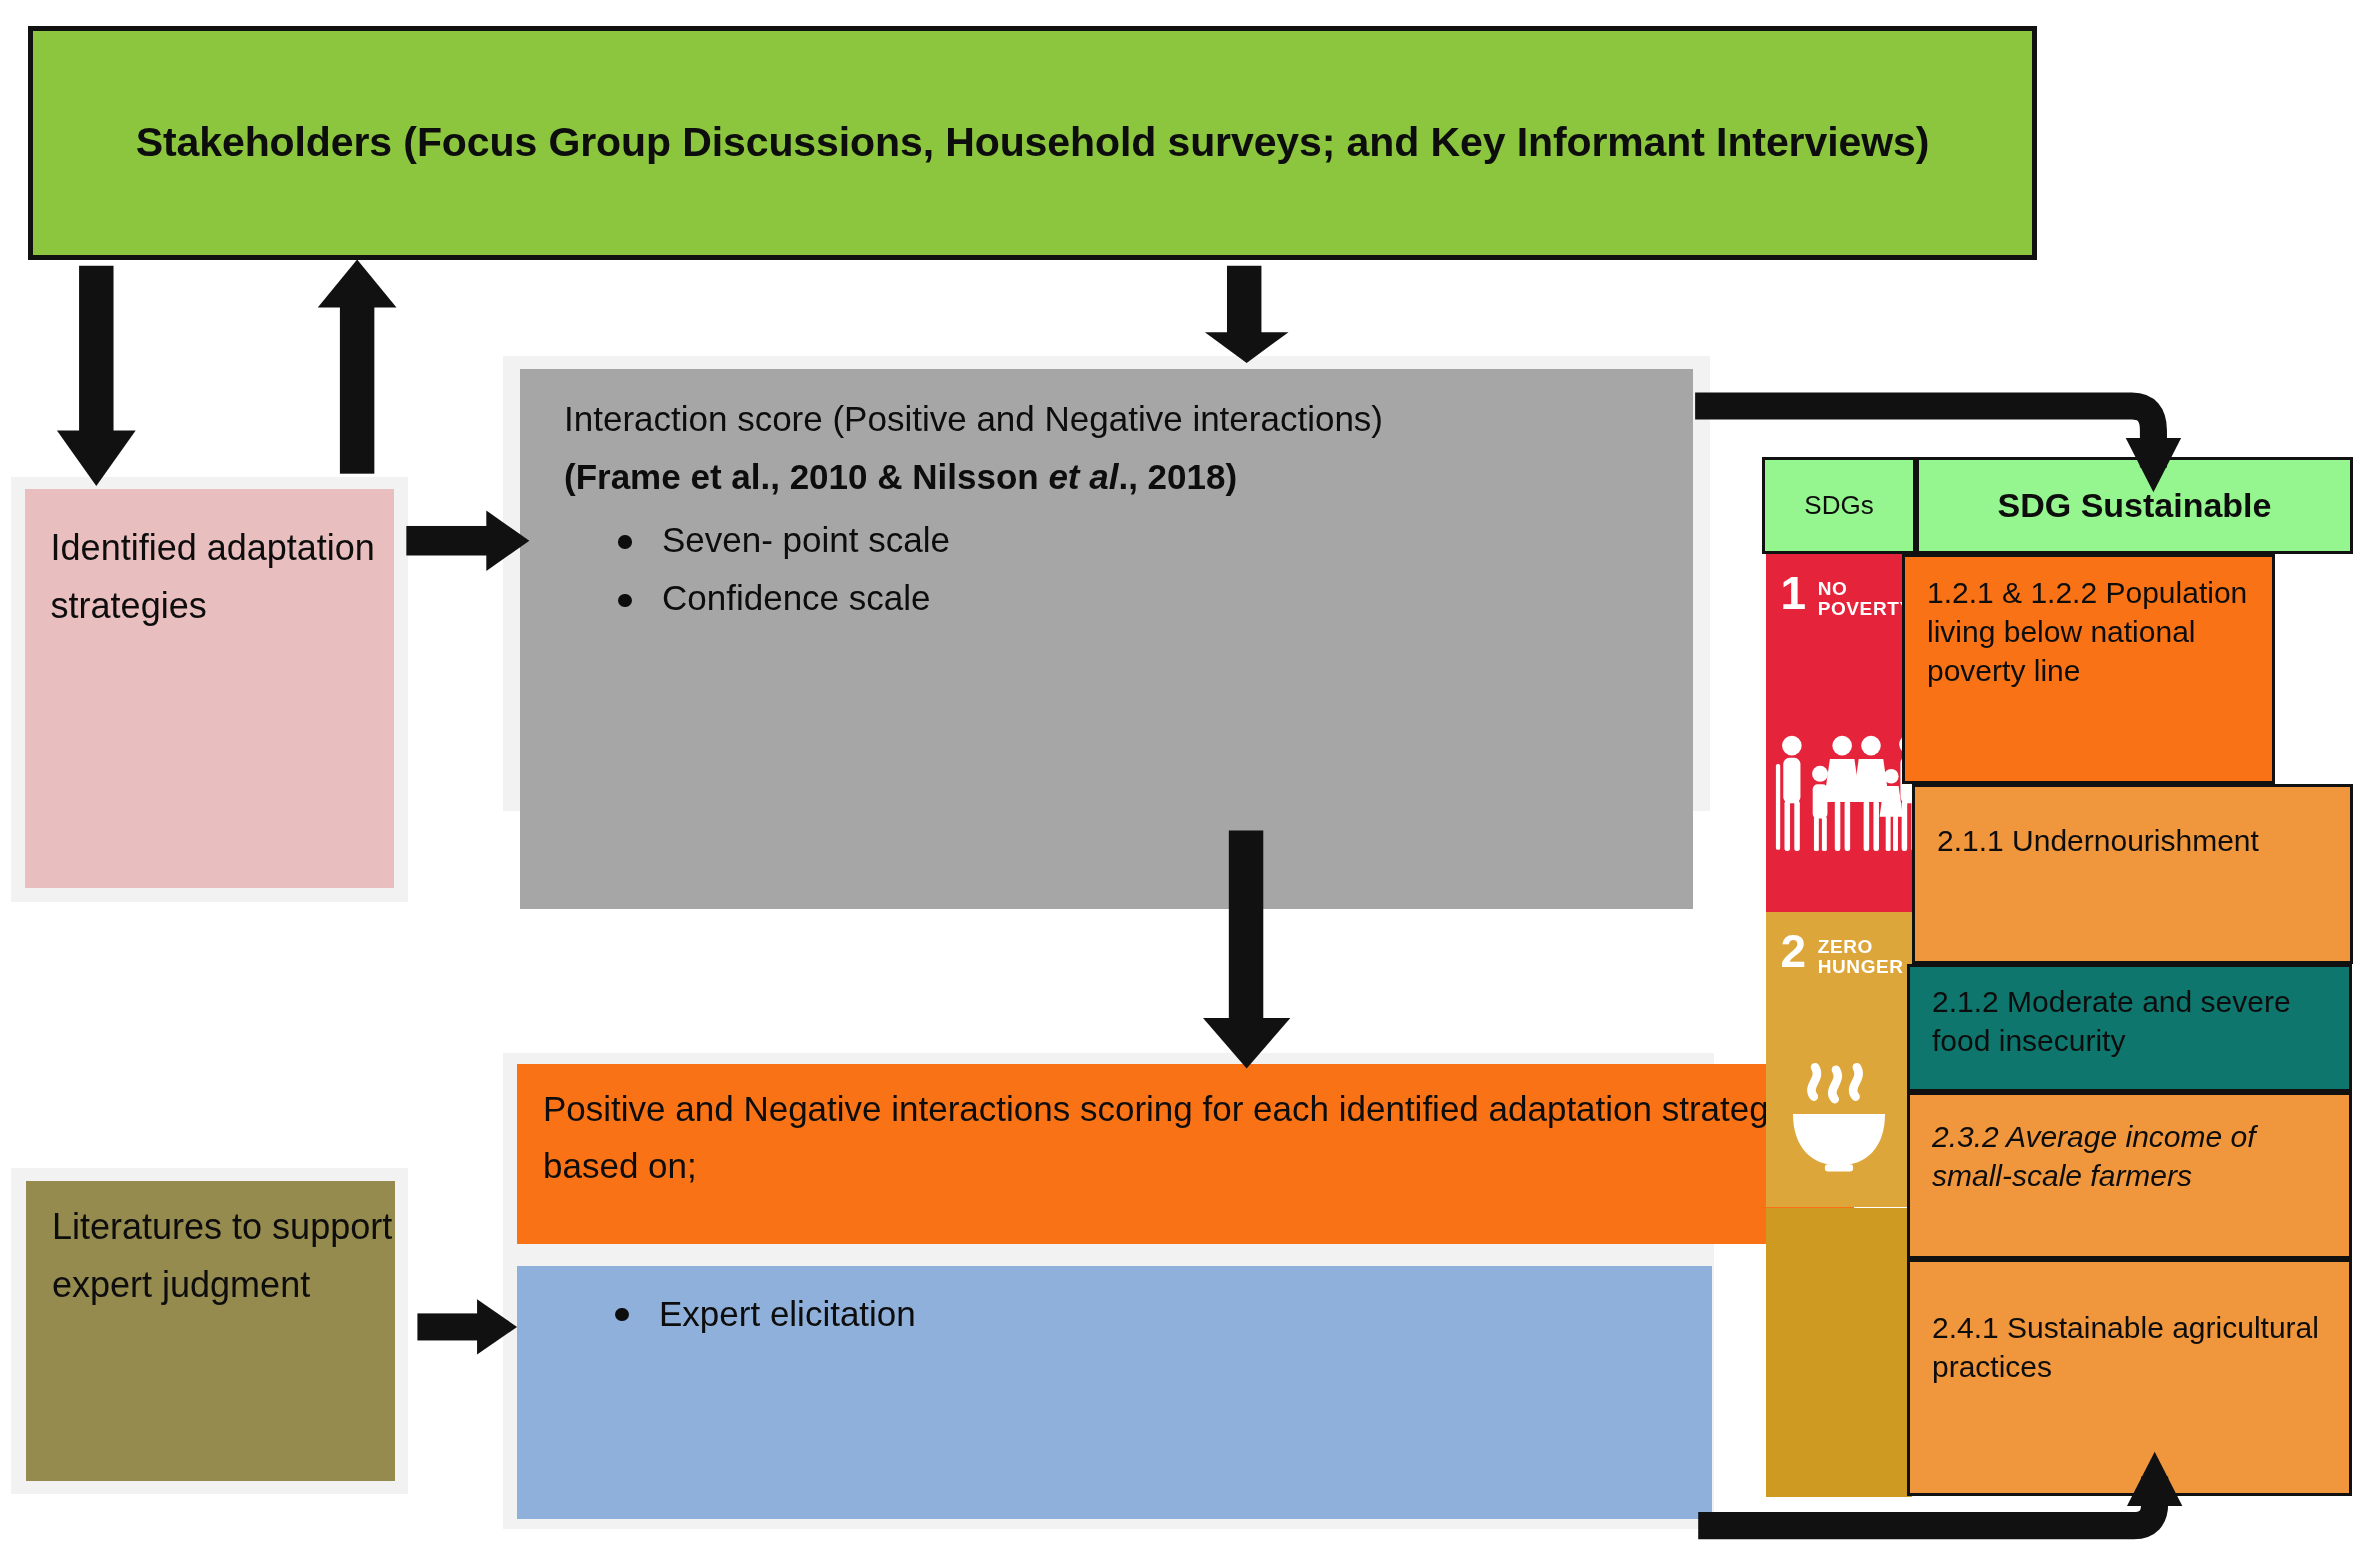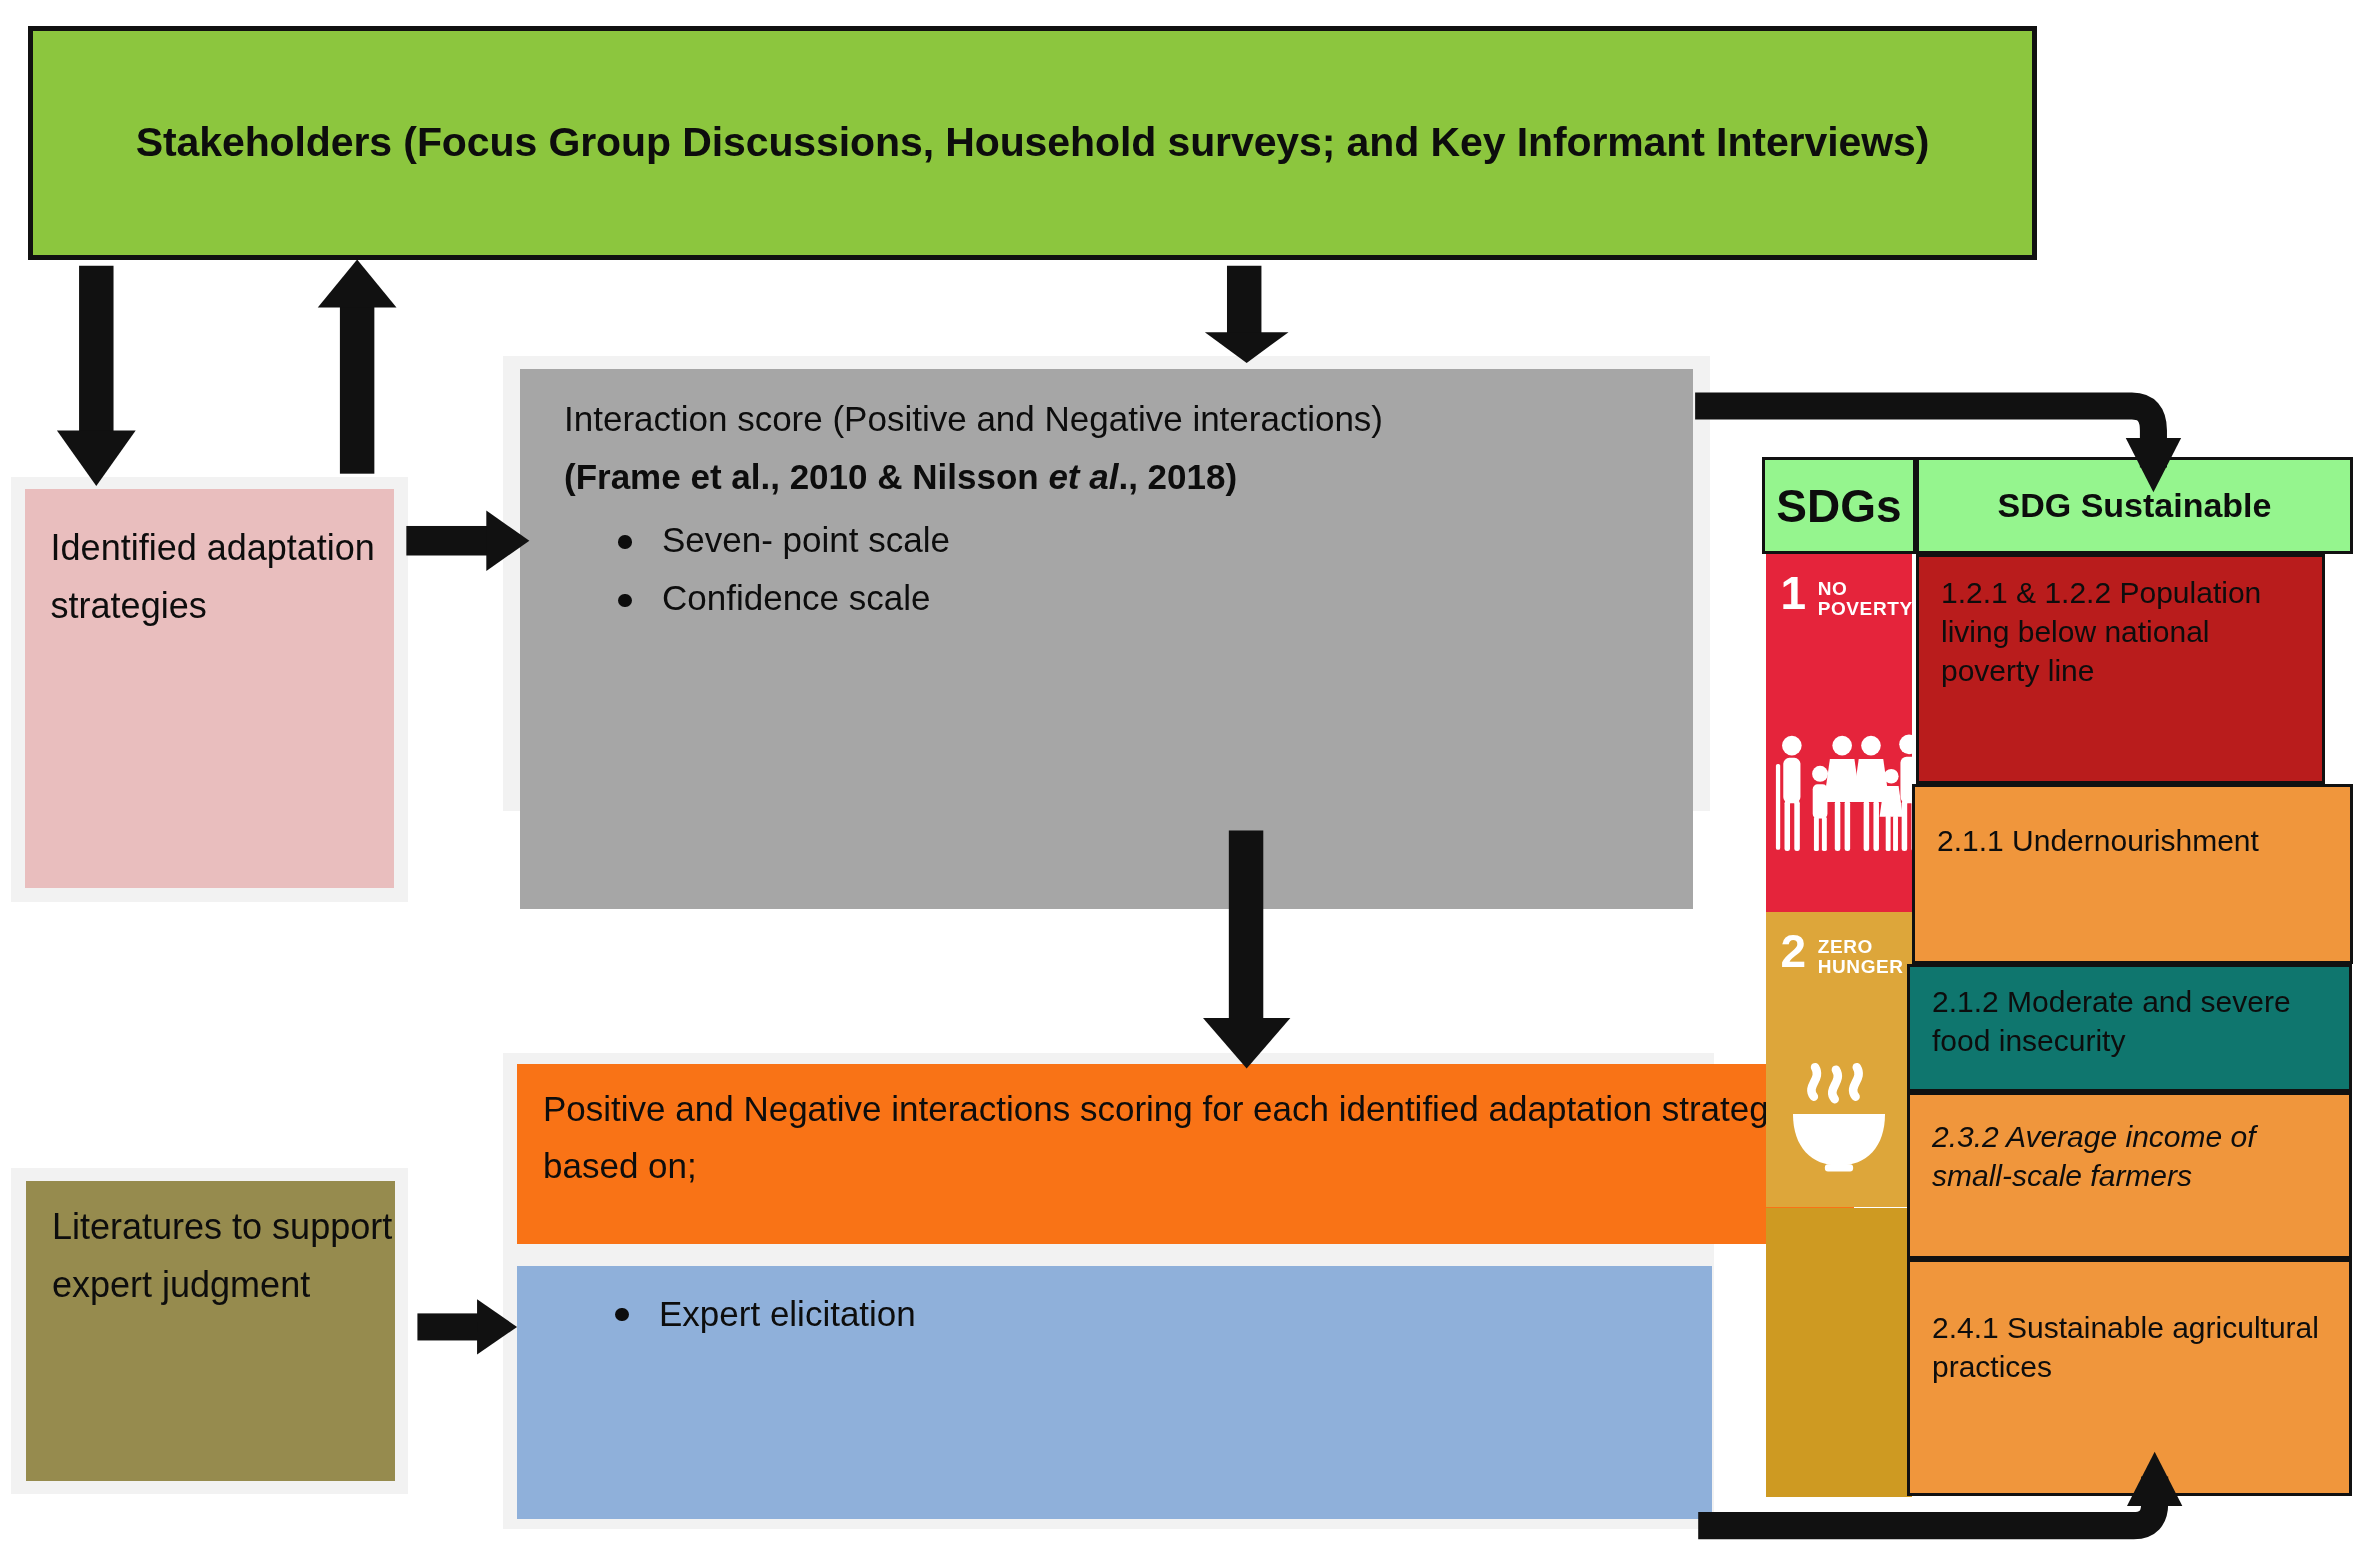--- a/index.html
+++ b/index.html
@@ -58,34 +58,34 @@
   #blue li{position:relative;font-size:35px;color:#0d0d0d;}
   #blue li:before{content:"";position:absolute;left:-44px;top:13.5px;width:13.5px;height:13.5px;border-radius:50%;background:#0d0d0d;}
 
   
   #sdgtable{position:absolute;left:1762px;top:457px;width:591px;height:1040px;}
 
   .cellbox{position:absolute;box-sizing:border-box;border:3.7px solid #111111;}
 
   #hdrSDGs{left:0;top:0;width:154px;height:97px;background:#95F58E;
            display:flex;align-items:center;justify-content:center;}
-  #hdrSDGs span{font-weight:bold;font-size:46px;color:#0d0d0d;}
+  #hdrSDGs span{font-weight:normal;font-size:26px;color:#0d0d0d;}
   #hdrInd{left:154px;top:0;width:437px;height:97px;background:#95F58E;
           display:flex;align-items:center;justify-content:center;}
   #hdrInd span{font-weight:bold;font-size:34px;color:#0d0d0d;}
 
   
   #goal1{position:absolute;left:3.7px;top:97px;width:146px;height:358px;background:#E5243B;overflow:hidden;}
   #goal2{position:absolute;left:3.7px;top:455px;width:146px;height:295px;background:#DDA63A;overflow:hidden;}
   #goal2b{position:absolute;left:3.7px;top:751px;width:146px;height:289px;background:#CE9A22;}
   .goalnum{position:absolute;color:#ffffff;font-weight:bold;font-size:46px;line-height:.8;left:14.8px;top:21px;}
   .goaltxt{position:absolute;color:#ffffff;font-weight:bold;font-size:19px;line-height:1.08;left:52px;top:24.6px;letter-spacing:0.6px;}
 
   
-  #ind0{left:154px;top:97px;width:409px;height:230px;background:#b91c1c;}
+  #ind0{left:140px;top:97px;width:373px;height:230px;background:#f97316;}
   #ind1{left:150px;top:327px;width:441px;height:180px;background:#F0963C;}
   #ind2{left:145px;top:507px;width:445px;height:128px;background:#0f766e;}
   #ind3{left:145px;top:635px;width:445px;height:167px;background:#F0963C;}
   #ind4{left:145px;top:802px;width:445px;height:237px;background:#F0963C;}
   .indtxt{font-size:30px;line-height:1.3;color:#0d0d0d;padding:16px 12.3px 0 22px;}
   #ind1 .indtxt{padding-top:34px;}
   #ind2 .indtxt{padding-top:14.8px;}
   #ind3 .indtxt{padding-top:22px;font-style:italic;}
   #ind4 .indtxt{padding-top:46px;}
 

